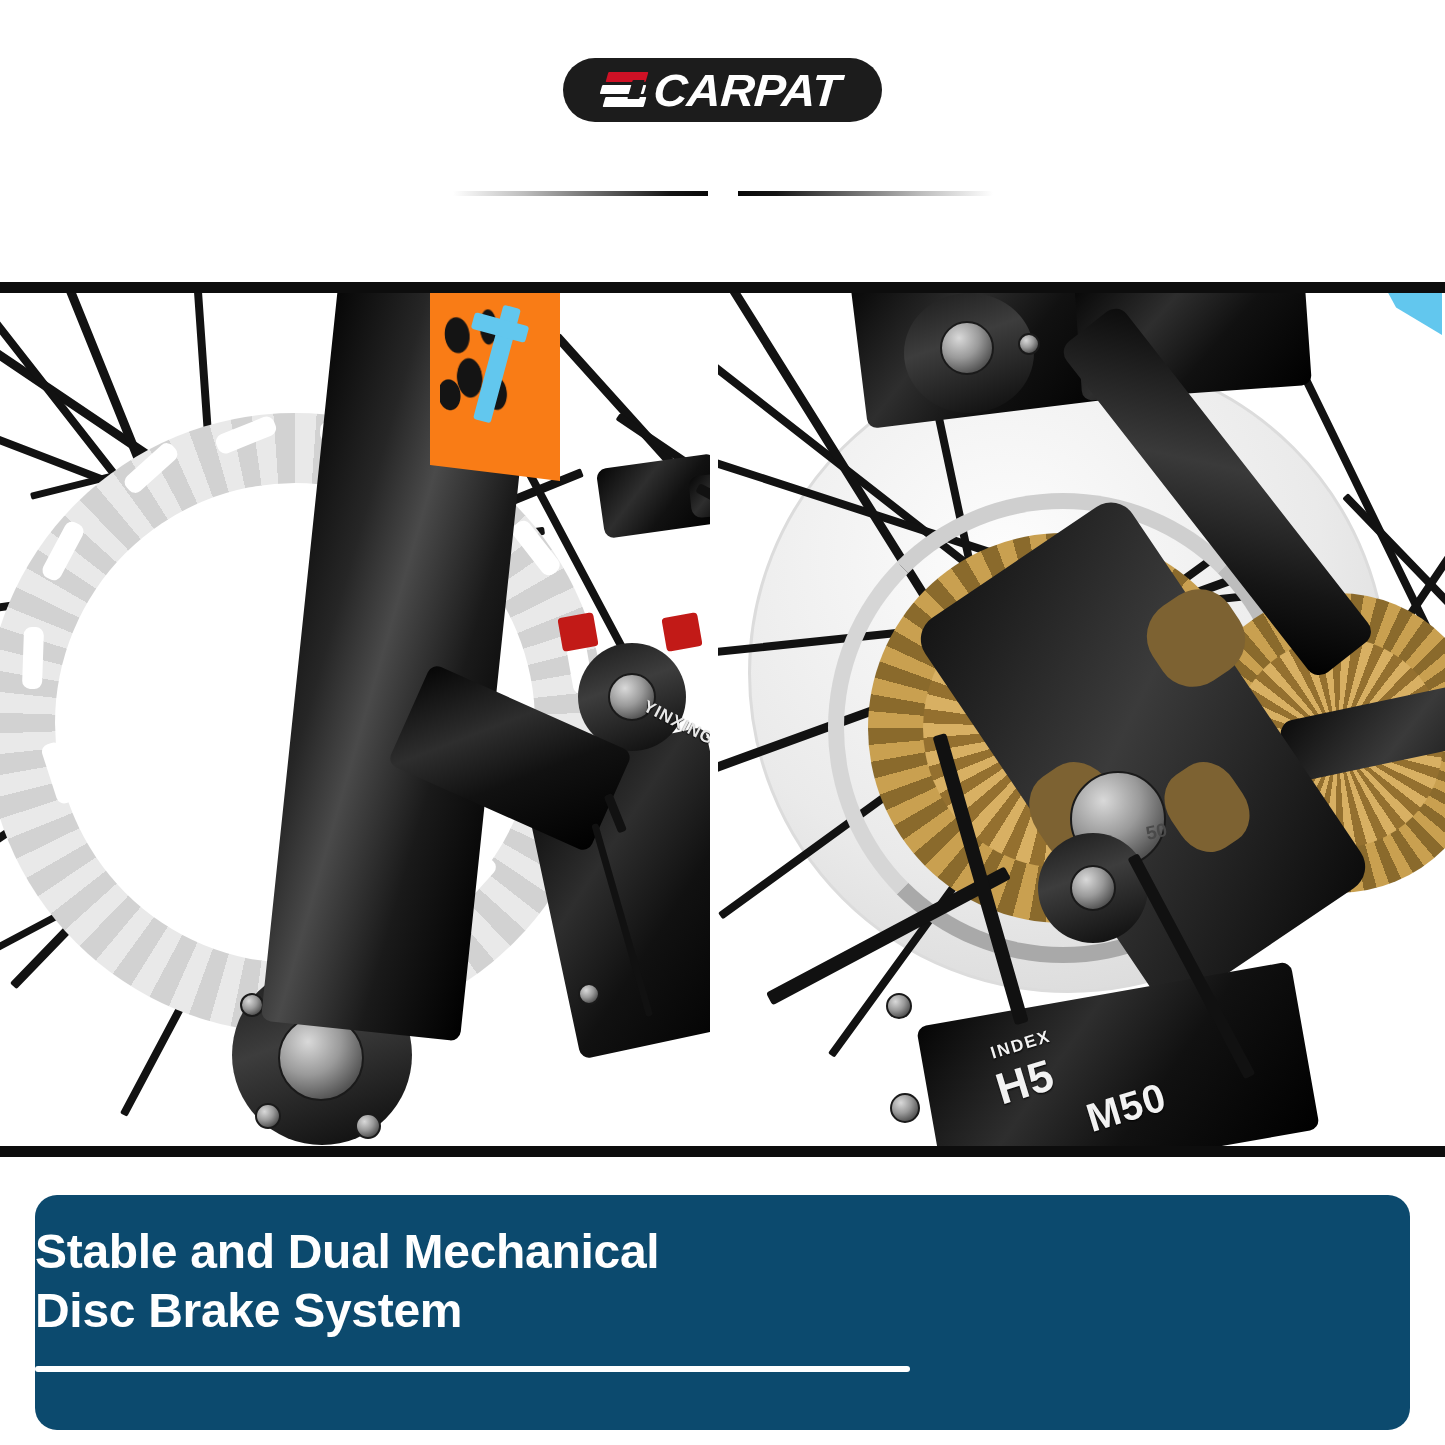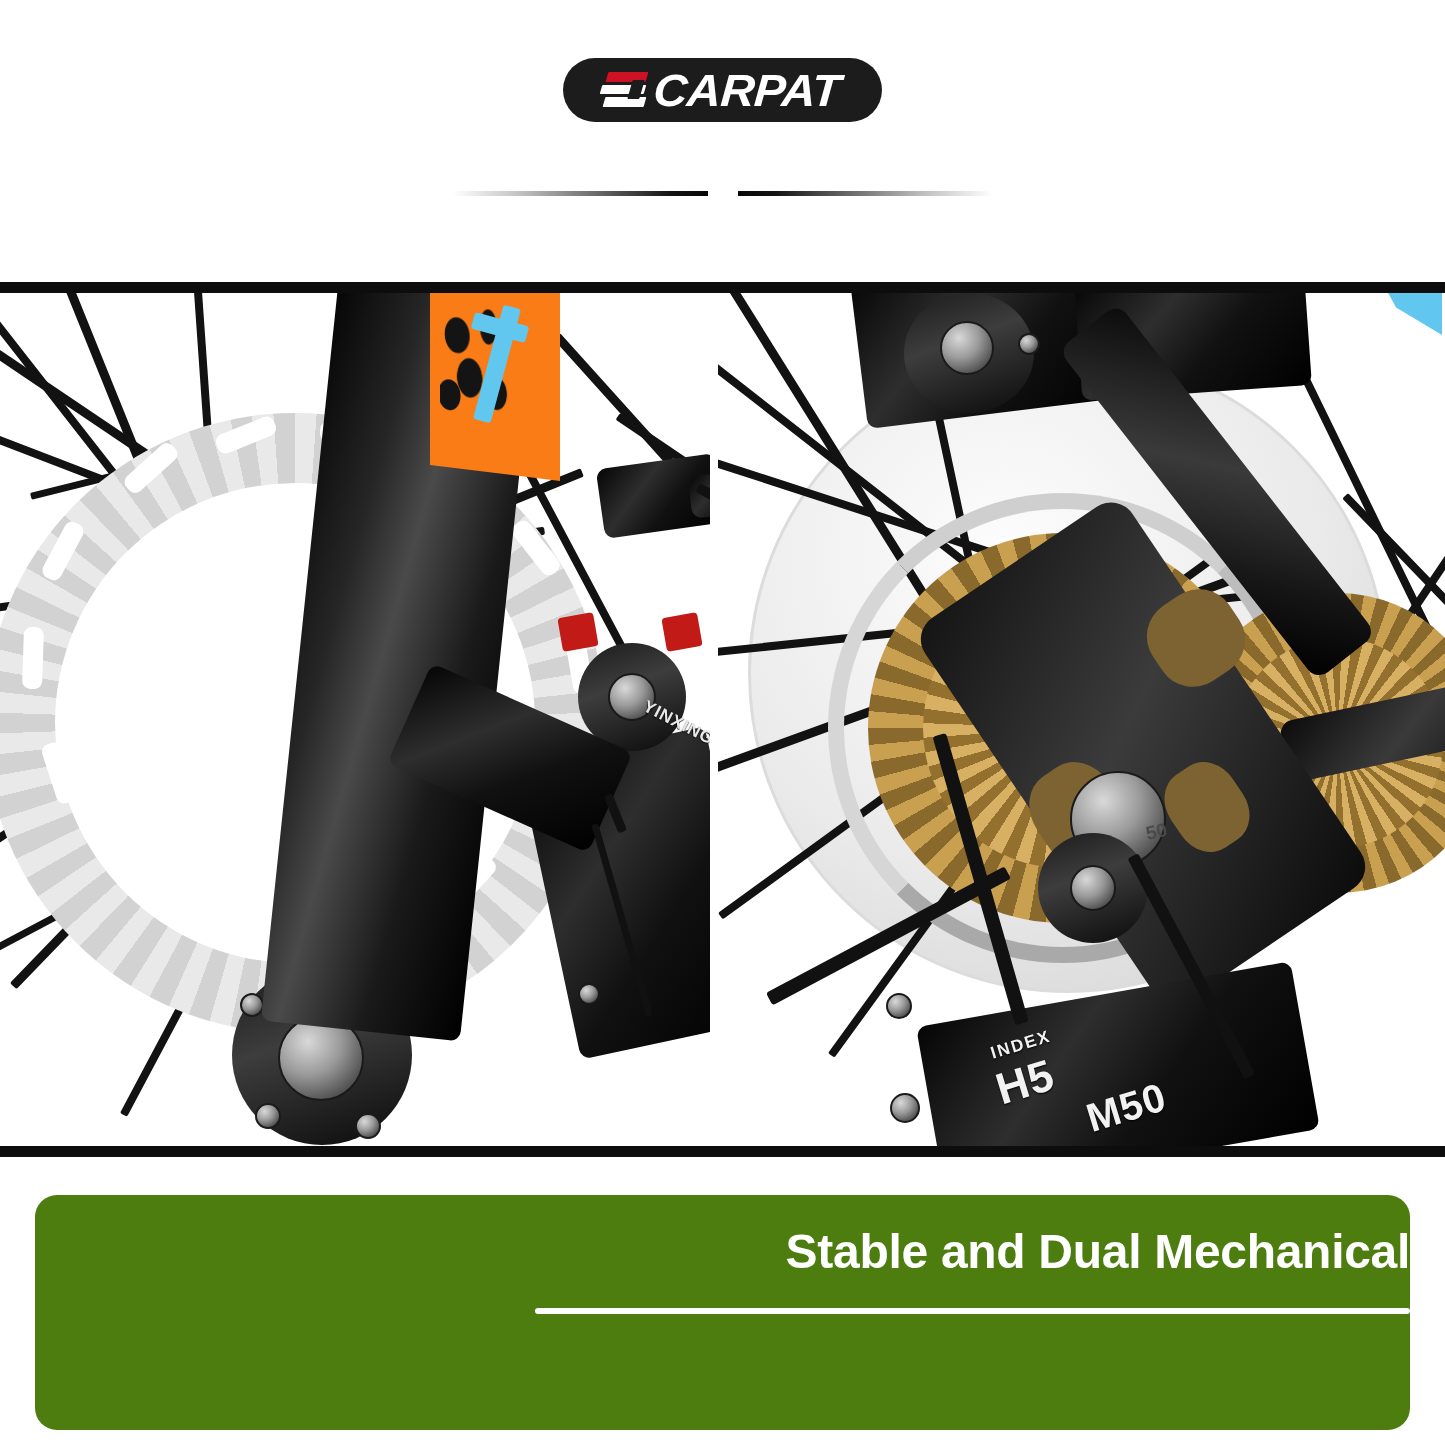--- a/index.html
+++ b/index.html
@@ -174,22 +174,22 @@
     transform:rotate(-17deg); text-shadow:0 1px 2px #000;
   }
   .stamp-50{
     position:absolute; color:#4a4a4a; font-weight:bold; font-size:19px;
     transform:rotate(-12deg);
   }
 
   
   .caption{
     position:absolute; left:35px; top:1195px; width:1375px; height:235px;
-    background:#4d7c0f; border-radius:22px;
-    display:flex; flex-direction:column; align-items:flex-end;
+    background:#0c4a6e; border-radius:22px;
+    display:flex; flex-direction:column; align-items:flex-start;
   }
   .caption-line{
     color:#ffffff; font-size:48px; font-weight:bold; line-height:1.22;
     text-align:center; letter-spacing:-0.3px; white-space:nowrap;
   }
   .caption-l1{ margin-top:28px; }
   .caption-underline{
     margin-top:26px; width:875px; height:6px; background:#ffffff; border-radius:3px;
   }
 </style>
@@ -348,14 +348,15 @@
     <div class="cable" style="left:420px;top:560px;width:250px;height:12px;transform:rotate(62deg);"></div>
     <div class="bolt" style="left:172px;top:800px;width:30px;height:30px;"></div>
     <div class="bolt" style="left:168px;top:700px;width:26px;height:26px;"></div>
   </div>
 
   <div class="bar-bot"></div>
 </div>
 
 <div class="caption">
   <div class="caption-line caption-l1">Stable and Dual Mechanical</div>
+  <div class="caption-line">Disc Brake System</div>
   <div class="caption-underline"></div>
 </div>
 
 </body></html>

